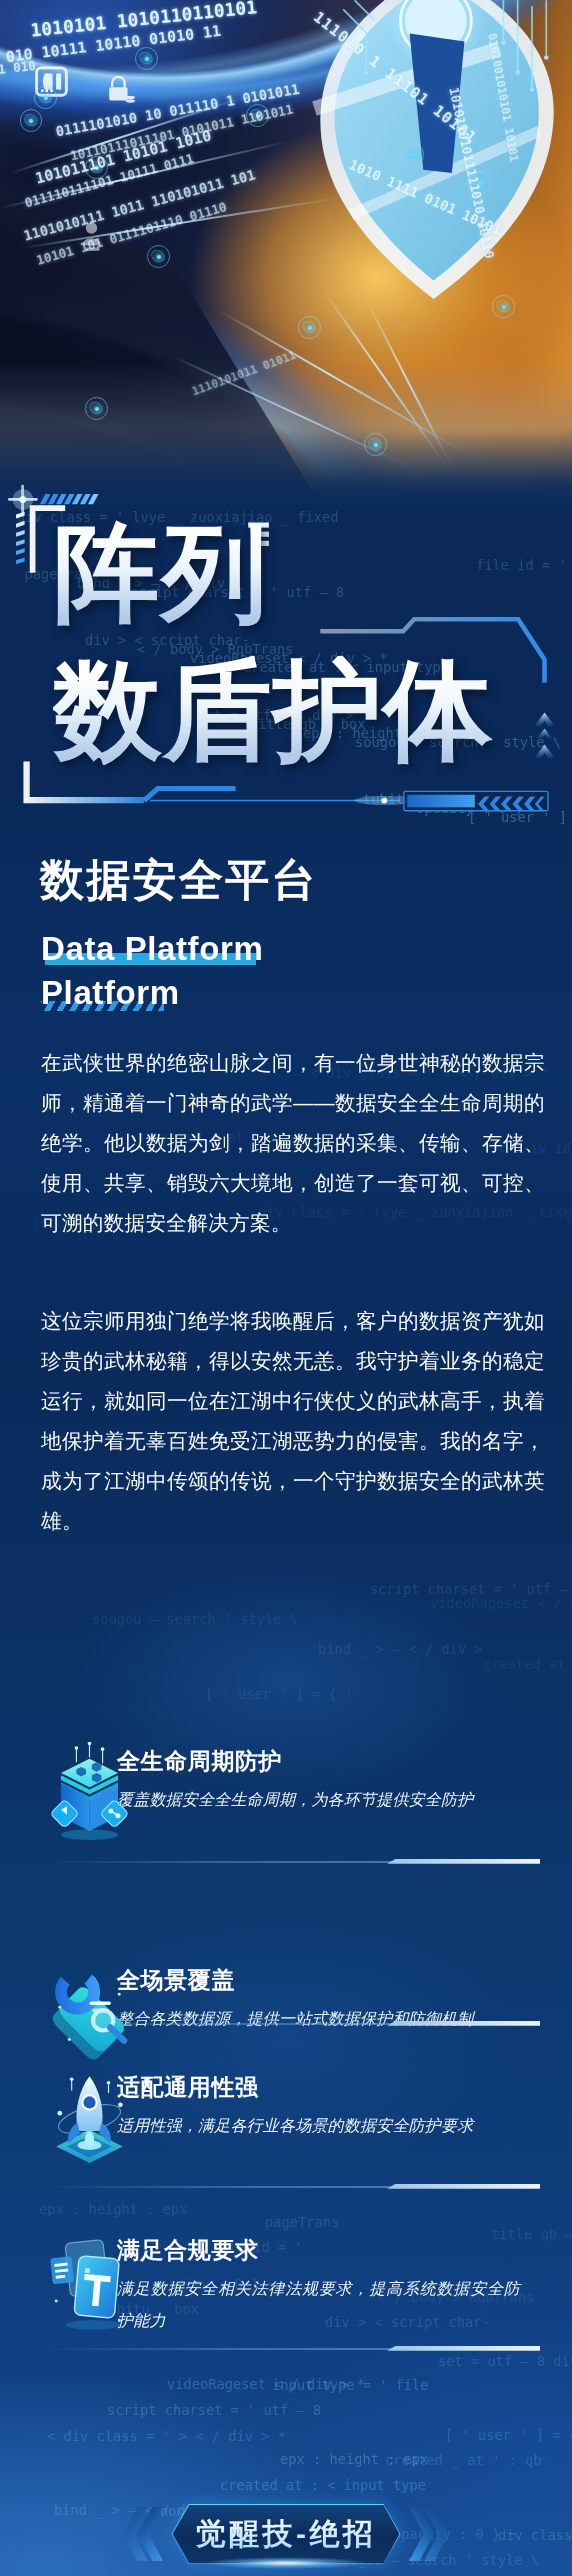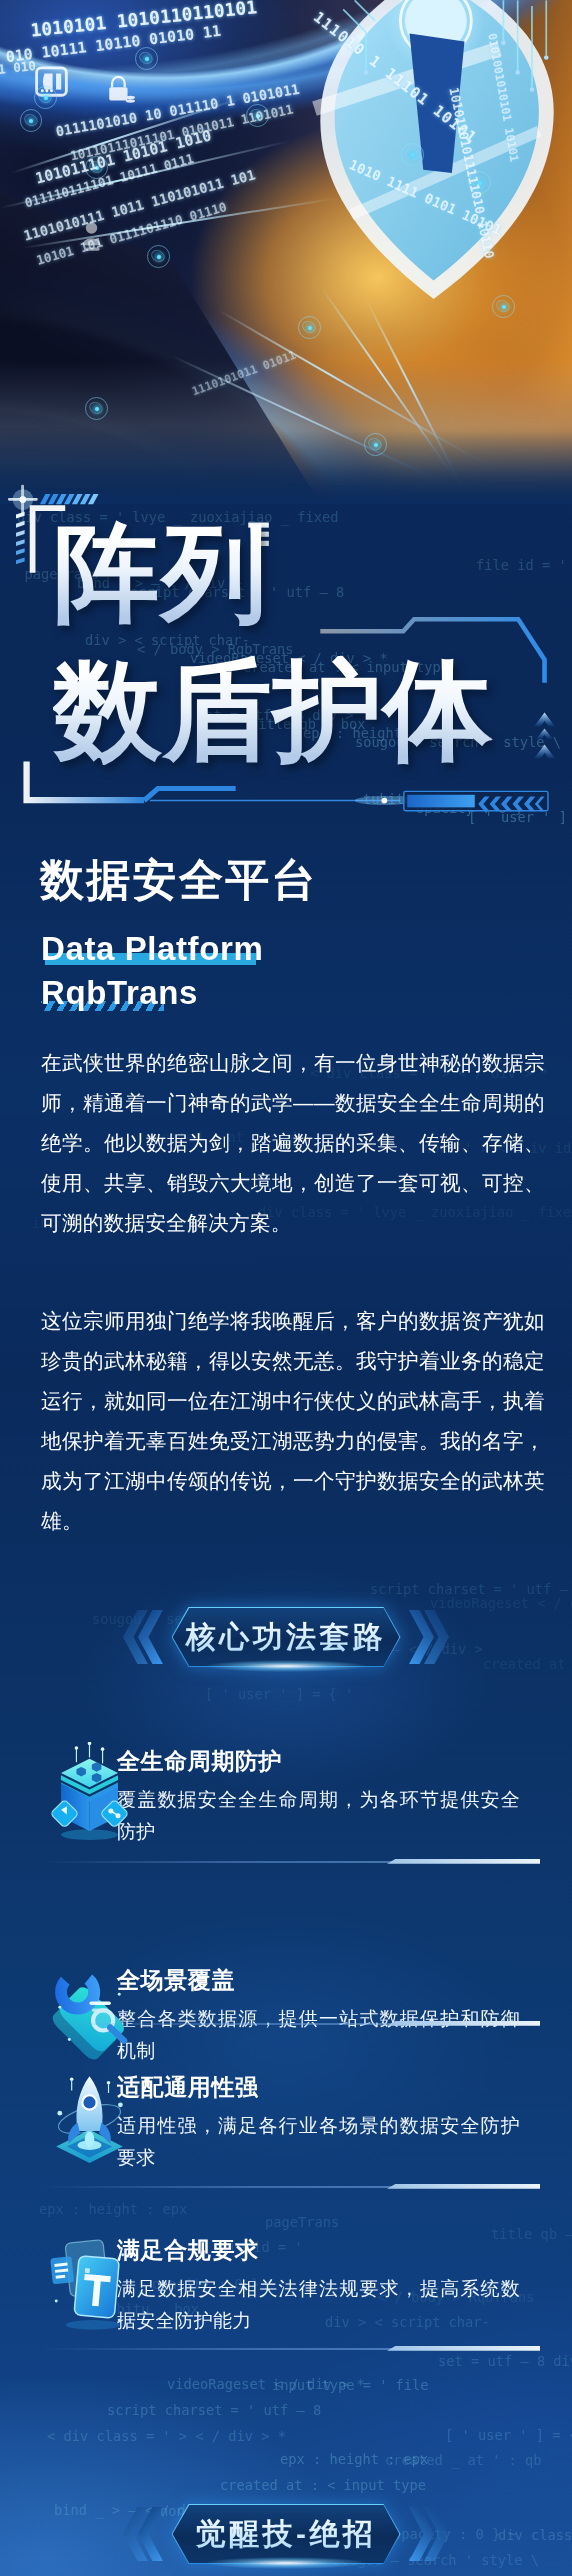--- a/index.html
+++ b/index.html
@@ -81,21 +81,21 @@
   .hex-border{position:absolute;inset:0;clip-path:polygon(17px 0,212px 0,100% 50%,212px 100%,17px 100%,0 50%);background:linear-gradient(180deg,rgba(110,215,255,.95),rgba(45,145,235,.85));}
   .hex-fill{position:absolute;inset:1.1px;clip-path:polygon(16.6px 0,211px 0,100% 50%,211px 100%,16.6px 100%,0 50%);background:linear-gradient(180deg,#12427c 0%,#0b2c5a 55%,#0e3568 100%);}
   .hex-flare{position:absolute;left:50%;bottom:-7.4px;width:218px;height:16px;transform:translateX(-50%);background:radial-gradient(closest-side,rgba(255,255,255,.95),rgba(120,210,255,.5) 40%,rgba(60,150,240,0) 75%);filter:blur(0.6px);}
   .hex-label{position:absolute;inset:0;display:flex;align-items:center;justify-content:center;font-size:30px;font-weight:800;letter-spacing:3.4px;background:linear-gradient(180deg,#f4fbff 20%,#a5d5f6 88%);-webkit-background-clip:text;background-clip:text;color:transparent;white-space:nowrap;}
   
   .feature{position:absolute;left:41px;width:504px;height:150px;z-index:5;}
   .f-icon{position:absolute;left:5.7px;top:6.9px;width:85px;height:101px;}
   .f-icon svg{width:100%;height:100%;}
   .f-text{margin-left:76px;padding-top:11.4px;}
   .f-title{margin:0;font-size:23px;font-weight:800;color:#ffffff;letter-spacing:0.6px;}
-  .f-desc{margin:6.9px 0 0;width:403px;font-size:19px;line-height:32px;color:#eef5fc;text-align:justify;letter-spacing:0.2px;}
+  .f-desc{margin:6.9px 0 0;width:403px;font-size:16px;line-height:32px;color:#eef5fc;text-align:justify;letter-spacing:0.2px;font-style:italic;}
   .divider{position:absolute;left:41px;width:499px;height:5.7px;z-index:5;}
   .divider::before{content:"";position:absolute;left:0;right:0;bottom:1.1px;height:1.7px;background:linear-gradient(90deg,rgba(110,160,225,0),rgba(110,160,225,.45) 40%,rgba(135,185,240,.6));}
   .divider::after{content:"";position:absolute;right:0;bottom:0;width:153px;height:5.2px;clip-path:polygon(9.2px 0,100% 0,100% 100%,0 100%);background:linear-gradient(90deg,#9fc5e8,#ebf4fb);}
 </style>
 </head>
 <body>
 
 <div class="page">
 
   <div class="hero">
@@ -327,43 +327,27 @@
       </g>
     </svg>
     <h1 class="t1">阵列</h1>
     <h1 class="t2">数盾护体</h1>
   </section>
 
   <section class="platform-block">
     <h2 class="h-zh">数据安全平台</h2>
     <span class="hl-bar"></span>
     <p class="en-line en1">Data Platform</p>
-    <p class="en-line en2">RqbTrans</p>
+    <p class="en-line en2">Platform</p>
     <span class="hatch-u"></span>
   </section>
 
   <p class="para p1">在武侠世界的绝密山脉之间，有一位身世神秘的数据宗师，精通着一门神奇的武学——数据安全全生命周期的绝学。他以数据为剑，踏遍数据的采集、传输、存储、使用、共享、销毁六大境地，创造了一套可视、可控、可溯的数据安全解决方案。</p>
   <p class="para p2">这位宗师用独门绝学将我唤醒后，客户的数据资产犹如珍贵的武林秘籍，得以安然无恙。我守护着业务的稳定运行，就如同一位在江湖中行侠仗义的武林高手，执着地保护着无辜百姓免受江湖恶势力的侵害。我的名字，成为了江湖中传颂的传说，一个守护数据安全的武林英雄。</p>
 
-  <div class="badge" style="top:1605px;">
-    <span class="chev">
-        <i class="outer"></i>
-        <i class="inner"></i>
-      </span>
-    <span class="hex">
-      <span class="hex-border"></span>
-        <span class="hex-fill"></span>
-      <span class="hex-label">核心功法套路</span>
-      <span class="hex-flare"></span>
-    </span>
-    <span class="chev r">
-        <i class="outer"></i>
-        <i class="inner"></i>
-      </span>
-  </div>
 
   <div id="features">
     <div class="feature" style="top: 1735px;">
       <span class="f-icon"><svg viewBox="0 0 140 170">
       <defs>
         <linearGradient id="ic1a" x1="0" y1="0" x2="0" y2="1">
                 <stop offset="0" stop-color="#8ff4ec"></stop>
                 <stop offset="1" stop-color="#3fd4ee"></stop>
               </linearGradient>
         <linearGradient id="ic1b" x1="0" y1="0" x2="1" y2="0">

